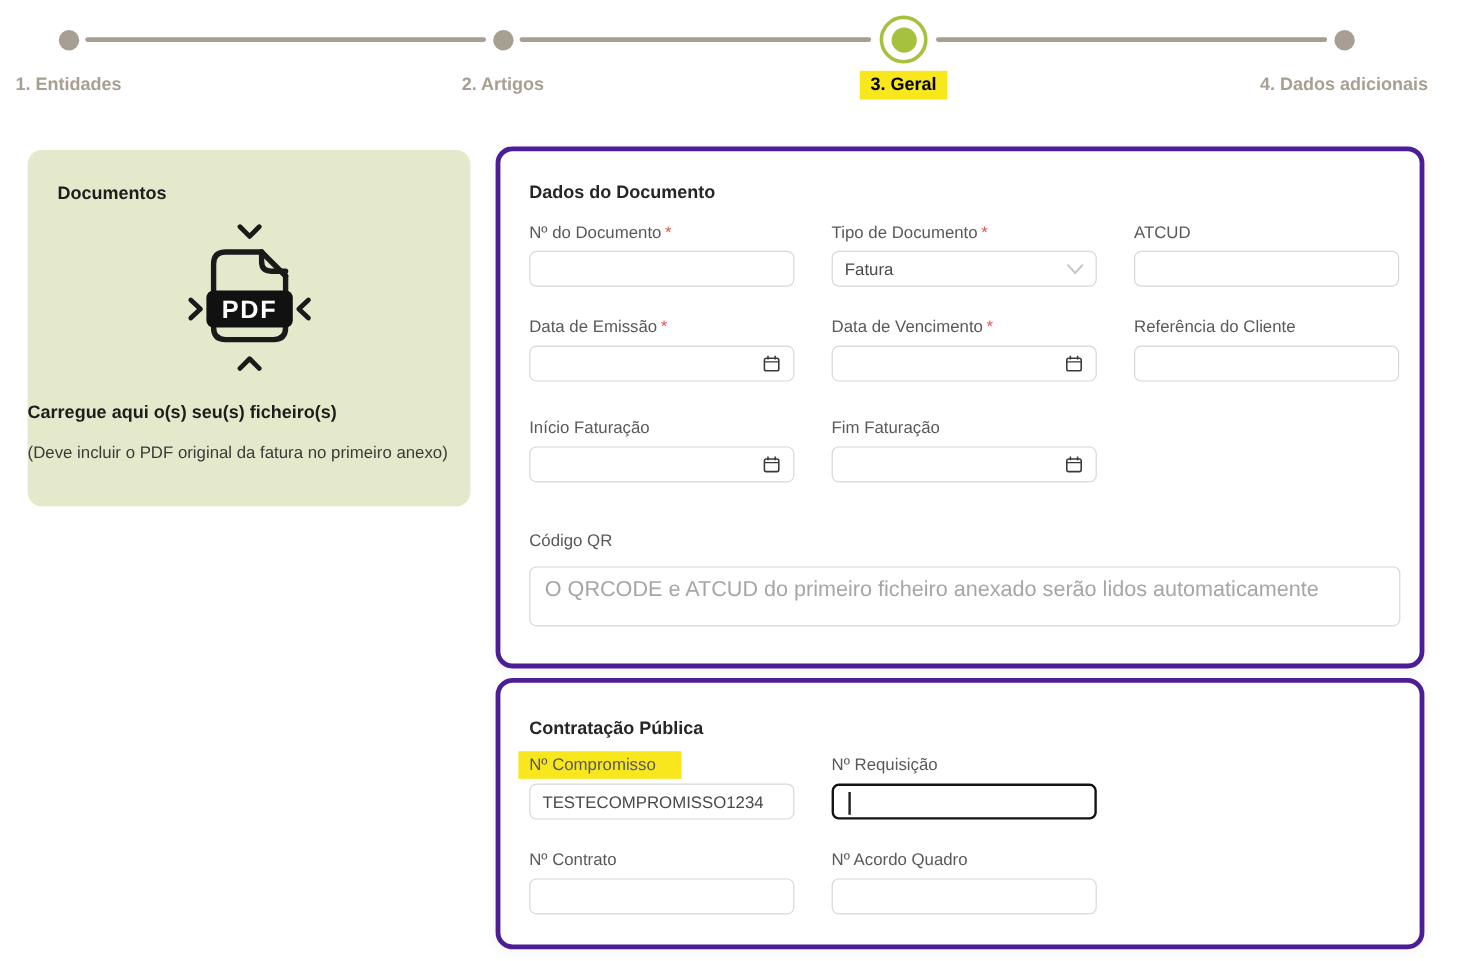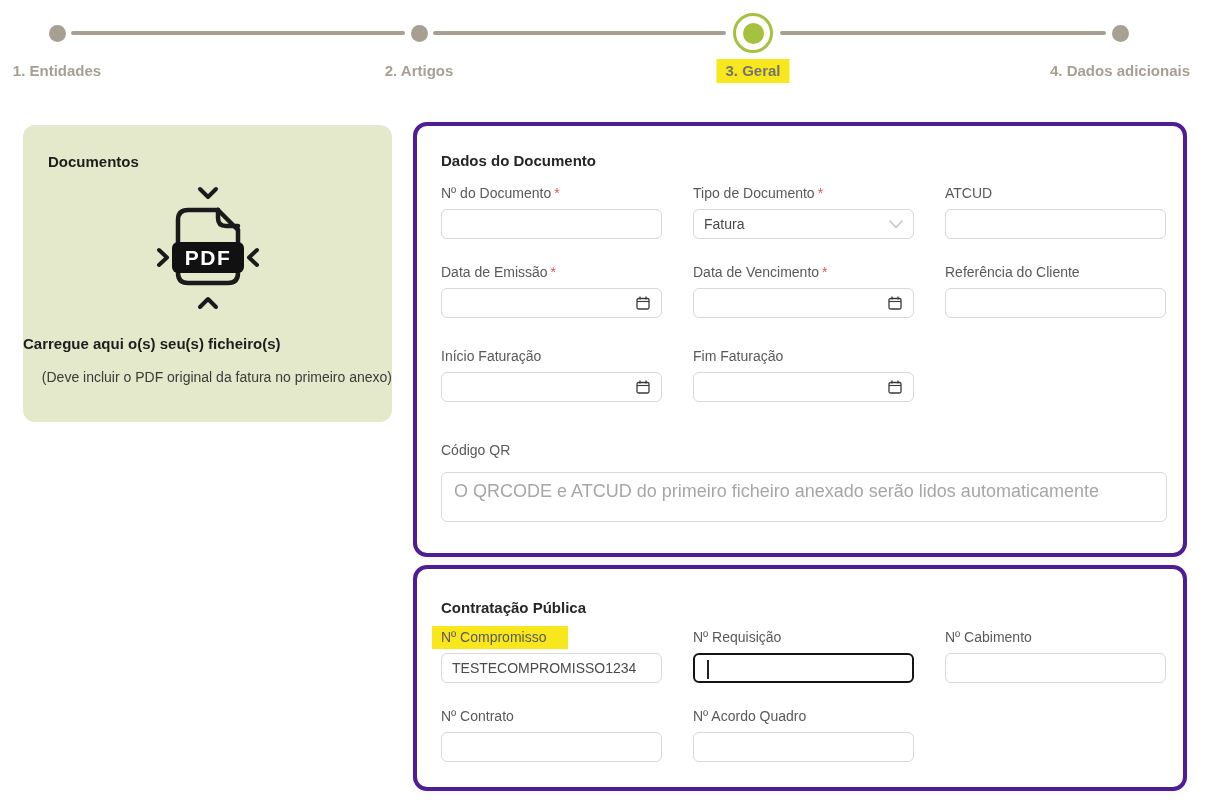--- a/index.html
+++ b/index.html
@@ -14,30 +14,30 @@
   .seg2 { left:433px; width:293px; }
   .seg3 { left:780px; width:326px; }
   .step-dot { position:absolute; top:25px; width:17px; height:17px; border-radius:50%; background:#a79f92; }
   .dot1 { left:49px; } .dot2 { left:411px; } .dot4 { left:1112px; }
   .step-dot-active { position:absolute; left:733px; top:13px; width:40px; height:40px; border-radius:50%;
                      background:#fff; border:3px solid #a5c13e; display:flex; align-items:center; justify-content:center; }
   .step-dot-active .inner { width:21px; height:21px; border-radius:50%; background:#a5c13e; }
   .step-label { position:absolute; top:62px; transform:translateX(-50%); white-space:nowrap;
                 font-size:15px; font-weight:700; color:#a79f92; }
   .lbl1 { left:57px; } .lbl2 { left:419px; } .lbl4 { left:1120px; }
-  .step-label.active { left:753px; top:59px; color:#737373; background:#f8e71c; padding:3px 9px 4px 9px; }
+  .step-label.active { left:753px; top:59px; color:#000000; background:#f8e71c; padding:3px 9px 4px 9px; }
 
   
   .upload-panel { position:absolute; left:23px; top:125px; width:369px; height:297px;
                   background:#e5e9cb; border-radius:12px; }
   .upload-title { position:absolute; left:25px; top:28px; font-size:15px; font-weight:700; color:#1d1d1d; }
   .upload-icon { position:absolute; left:50%; top:58px; transform:translateX(-50%); }
   .upload-caption { position:absolute; left:0; top:210px; width:100%; 
                     font-size:15px; font-weight:700; color:#1d1d1d; }
-  .upload-note { position:absolute; left:0; top:244px; width:100%; text-align:right;
+  .upload-note { position:absolute; left:0; top:244px; width:100%; text-align:left;
                  font-size:14px; color:#3a3a3a; }
 
   
   .card { position:absolute; left:413px; width:774px; background:#fff; border:4px solid #4c1d95;
           border-radius:14px; box-shadow:0 2px 10px rgba(0,0,0,0.05); padding:0 24px; }
   .card1 { top:122px; height:435px; }
   .card2 { top:565px; height:226px; }
   .card h3 { font-size:15px; font-weight:700; color:#262626; line-height:18px; }
   .card1 h3 { margin-top:26px; }
   .card2 h3 { margin-top:30px; }
@@ -249,28 +249,20 @@
       </div>
       <div class="field">
         <label class="f-label">
           <span>Nº Requisição</span>
         </label>
         <div class="input-box focused">
           <span class="caret"></span>
           <input type="text" value="" style="">
         </div>
       </div>
-      <div class="field">
-        <label class="f-label">
-          <span>Nº Cabimento</span>
-        </label>
-        <div class="input-box">
-          <input type="text" value="" style="">
-        </div>
-      </div>
     </div>
 
     <div class="form-row mt25">
       <div class="field">
         <label class="f-label">
           <span>Nº Contrato</span>
         </label>
         <div class="input-box">
           <input type="text" value="" style="">
         </div>

